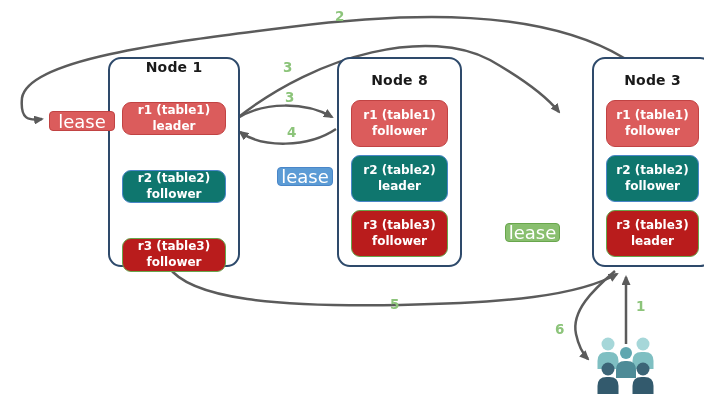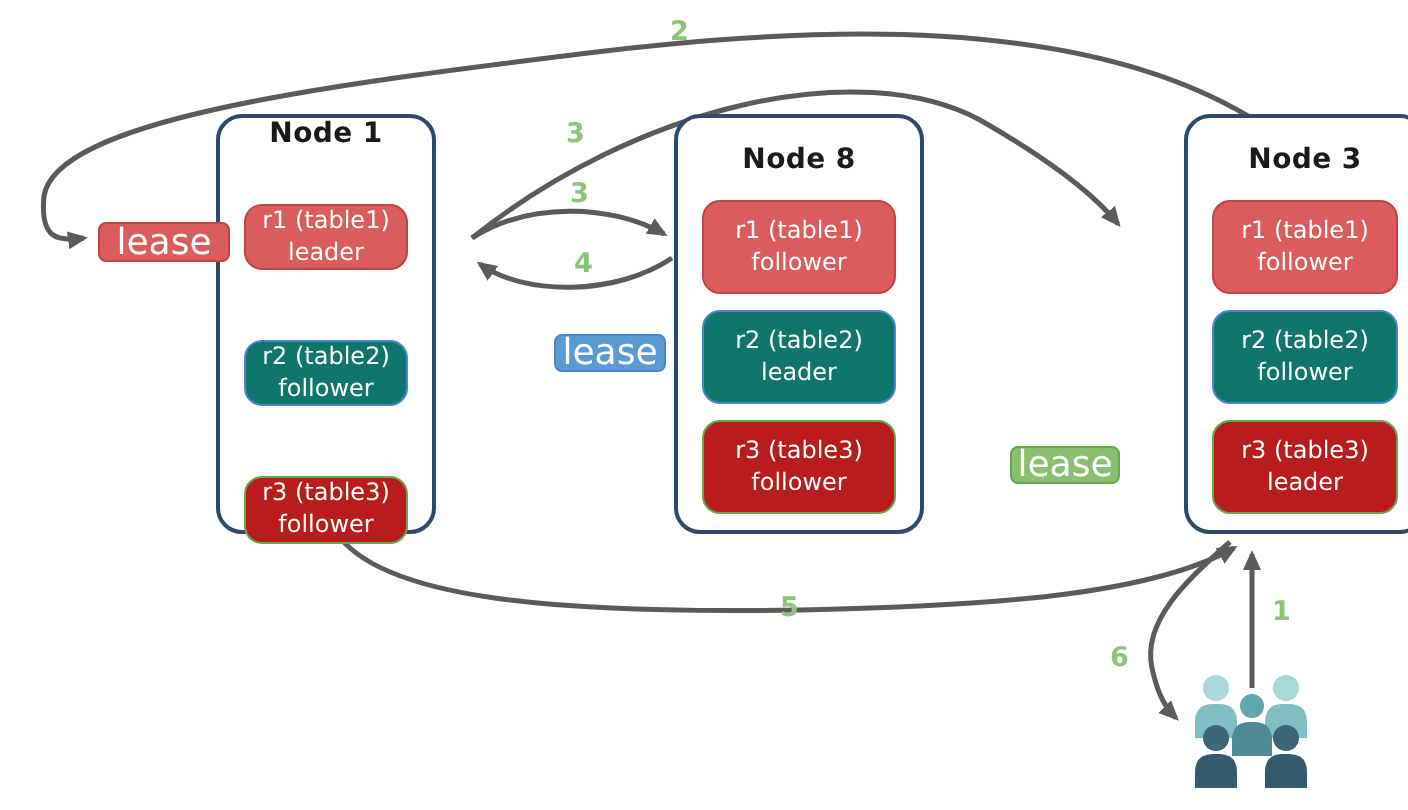--- a/index.html
+++ b/index.html
@@ -17,20 +17,21 @@
   }
   .node-title {
     height: 41px; display: flex; align-items: center; justify-content: center;
     font-weight: bold; font-size: 14px; color: #1a1a1a; letter-spacing: 0.2px;
   }
   .replica {
     height: 47px; margin: 0 12px 8px 12px; border-radius: 9px; box-sizing: border-box;
     display: flex; flex-direction: column; align-items: center; justify-content: center;
     color: #ffffff; font-size: 12px; line-height: 1.3; text-align: center;
     border: 1.5px solid transparent;
+    font-weight: bold;
   }
   .replica.red   { background: #db5c5c; border-color: #c14343; }
   .replica.blue  { background: #0f766e; border-color: #4a86c8; }
   .replica.green { background: #b91c1c; border-color: #68a64c; }
 
   .lease {
     position: absolute; box-sizing: border-box; border-radius: 4px;
     display: flex; align-items: center; justify-content: center;
     color: #ffffff; font-size: 18px; border: 1.5px solid transparent;
   }
@@ -42,21 +43,21 @@
     position: absolute; color: #8cc47a; font-weight: bold; font-size: 13.5px;
   }
   #step2  { left: 335px; top: 8px;  }
   #step3a { left: 283px; top: 59px; }
   #step3b { left: 285px; top: 89px; }
   #step4  { left: 287px; top: 124px;}
   #step5  { left: 390px; top: 296px;}
   #step1  { left: 636px; top: 298px;}
   #step6  { left: 555px; top: 321px;}
 
-  #node1 { left: 108px; width: 110px; gap: 27px; }
+  #node1 { left: 108px; width: 132px; gap: 27px; }
   #node2 { left: 337px; width: 125px; }
   #node3 { left: 566px; width: 121px; margin-left: 26px; }
 </style>
 </head>
 <body>
 
 <svg class="arrows-layer" viewBox="0 0 704 405">
   <defs>
     <marker id="ah" markerWidth="10" markerHeight="9" refX="8" refY="4.5" orient="auto" markerUnits="userSpaceOnUse">
       <path d="M0,0 L10,4.5 L0,9 Z" fill="#5b5b5b"></path>

